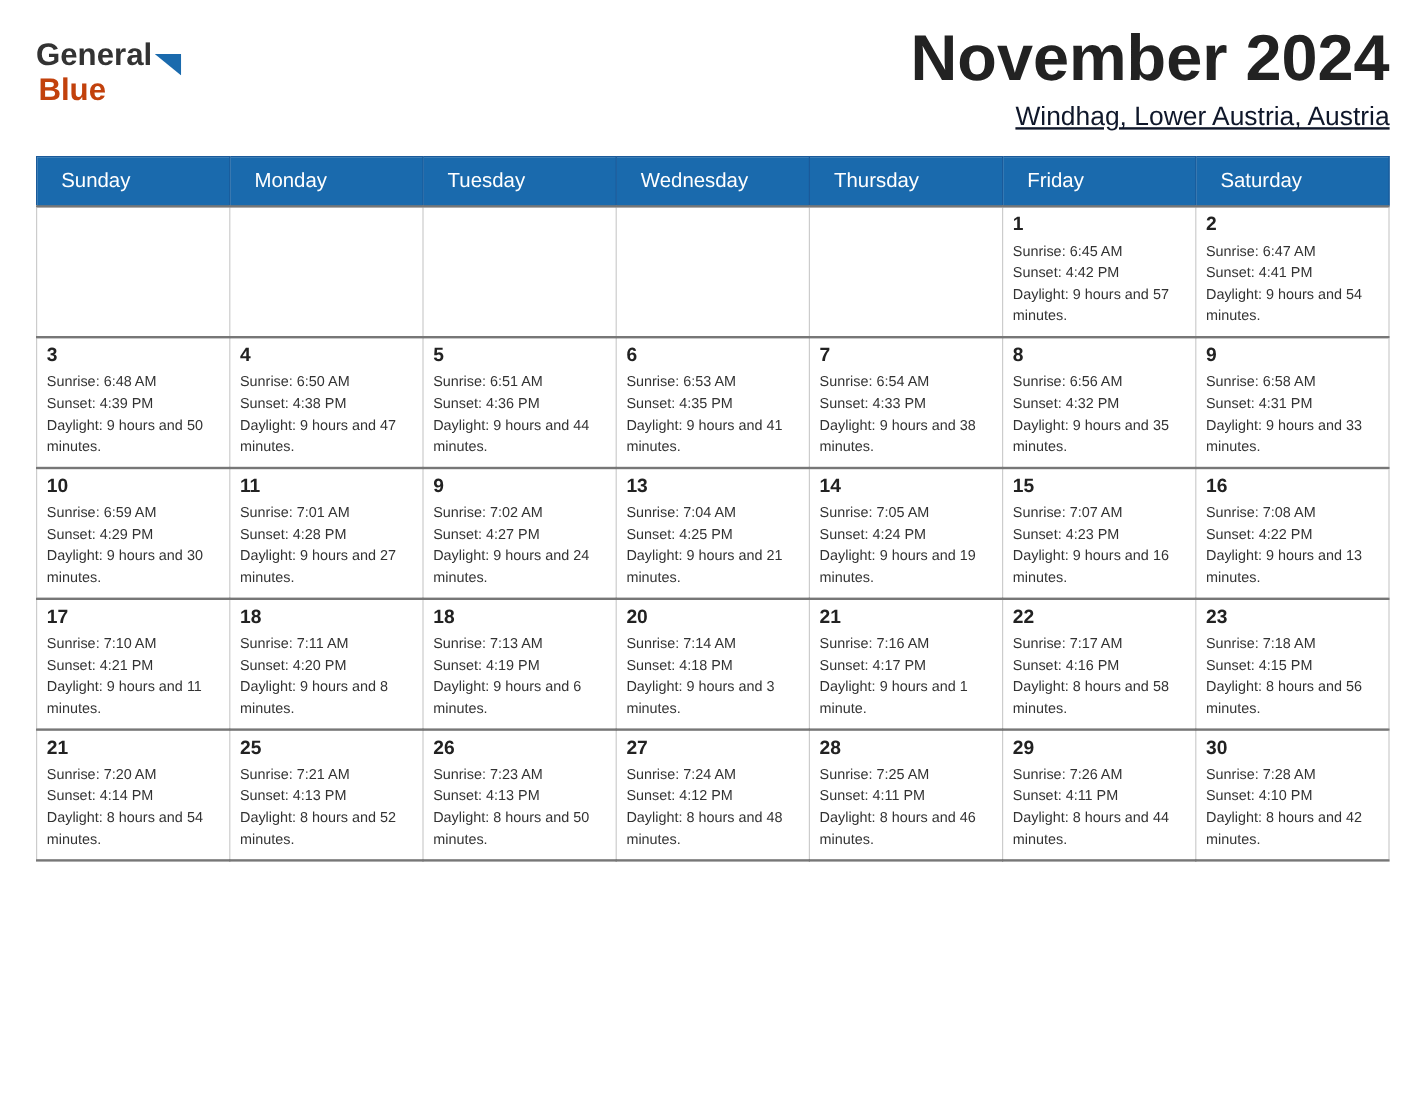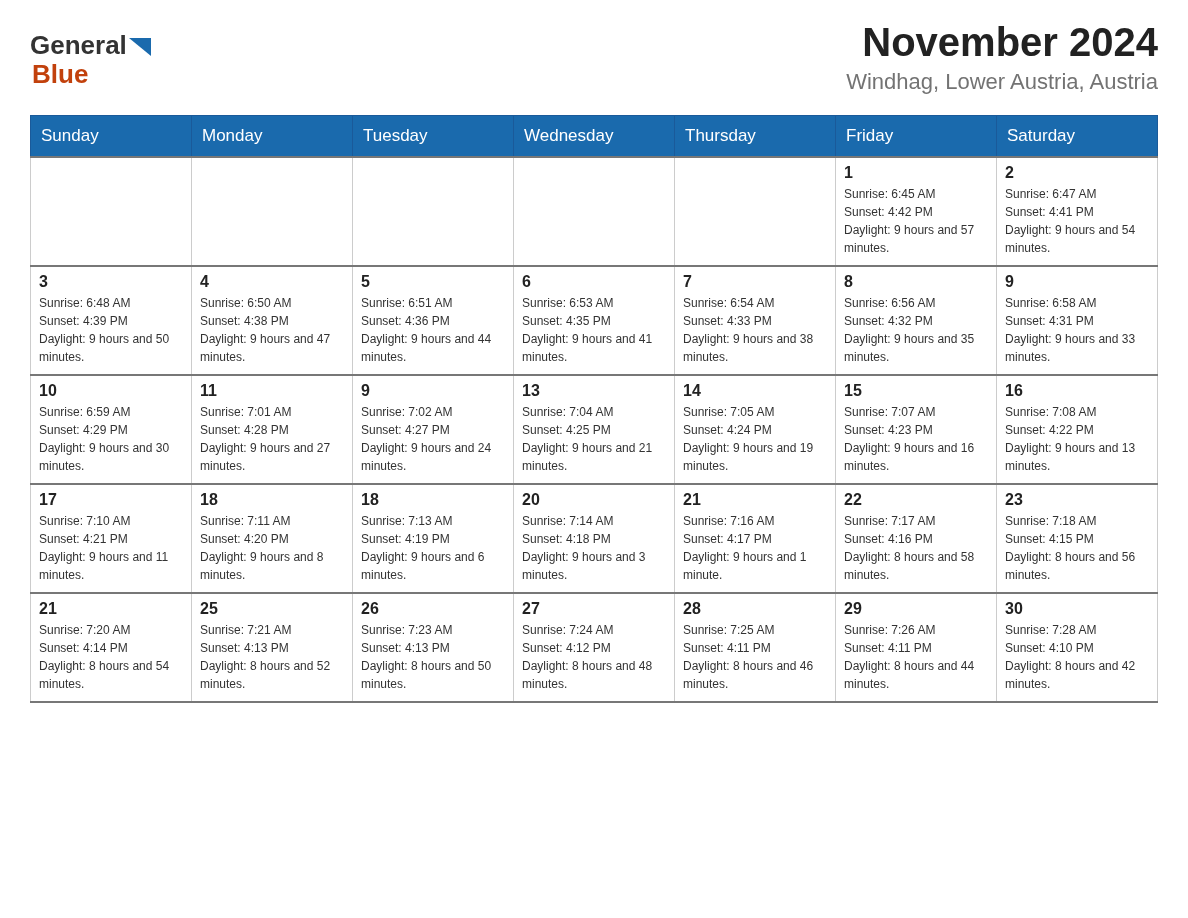--- a/index.html
+++ b/index.html
@@ -29,41 +29,42 @@
     }
     .logo-blue {
       font-size: 26px;
       font-weight: bold;
       color: #c2410c;
     }
     .title-area {
       text-align: right;
     }
     .month-title {
-      font-size: 40px;
+      font-size: 54px;
       font-weight: bold;
       color: #222;
       line-height: 1.1;
     }
     .location-title {
       font-size: 22px;
-      color: #737373;
+      color: #0f172a;
       margin-top: 5px;
+      text-decoration: underline;
     }
     .calendar-table {
       width: 100%;
       border-collapse: collapse;
       border: 1px solid #aaa;
     }
     .calendar-table th {
       background-color: #1a6aad;
       color: #fff;
       font-size: 17px;
       font-weight: normal;
-      padding: 10px 10px;
+      padding: 10px 20px;
       text-align: left;
       border: 1px solid #1a5a9a;
     }
     .calendar-table td {
       width: 14.28%;
       vertical-align: top;
       padding: 6px 8px 8px 8px;
       border: 1px solid #ccc;
       min-height: 100px;
       font-size: 13px;
@@ -83,21 +84,21 @@
     .day-info {
       font-size: 12px;
       color: #333;
       line-height: 1.5;
     }
     .empty-cell {
       background: #f9f9f9;
     }
     .logo-wrapper {
       display: flex;
-      align-items: center;
+      align-items: flex-end;
     }
   </style>
 </head>
 <body>
 
 <div class="header-area">
   <div class="logo">
     <div class="logo-wrapper">
       <span class="logo-general">General</span>
       <div style="display:flex; flex-direction:column; margin-left:2px;">

